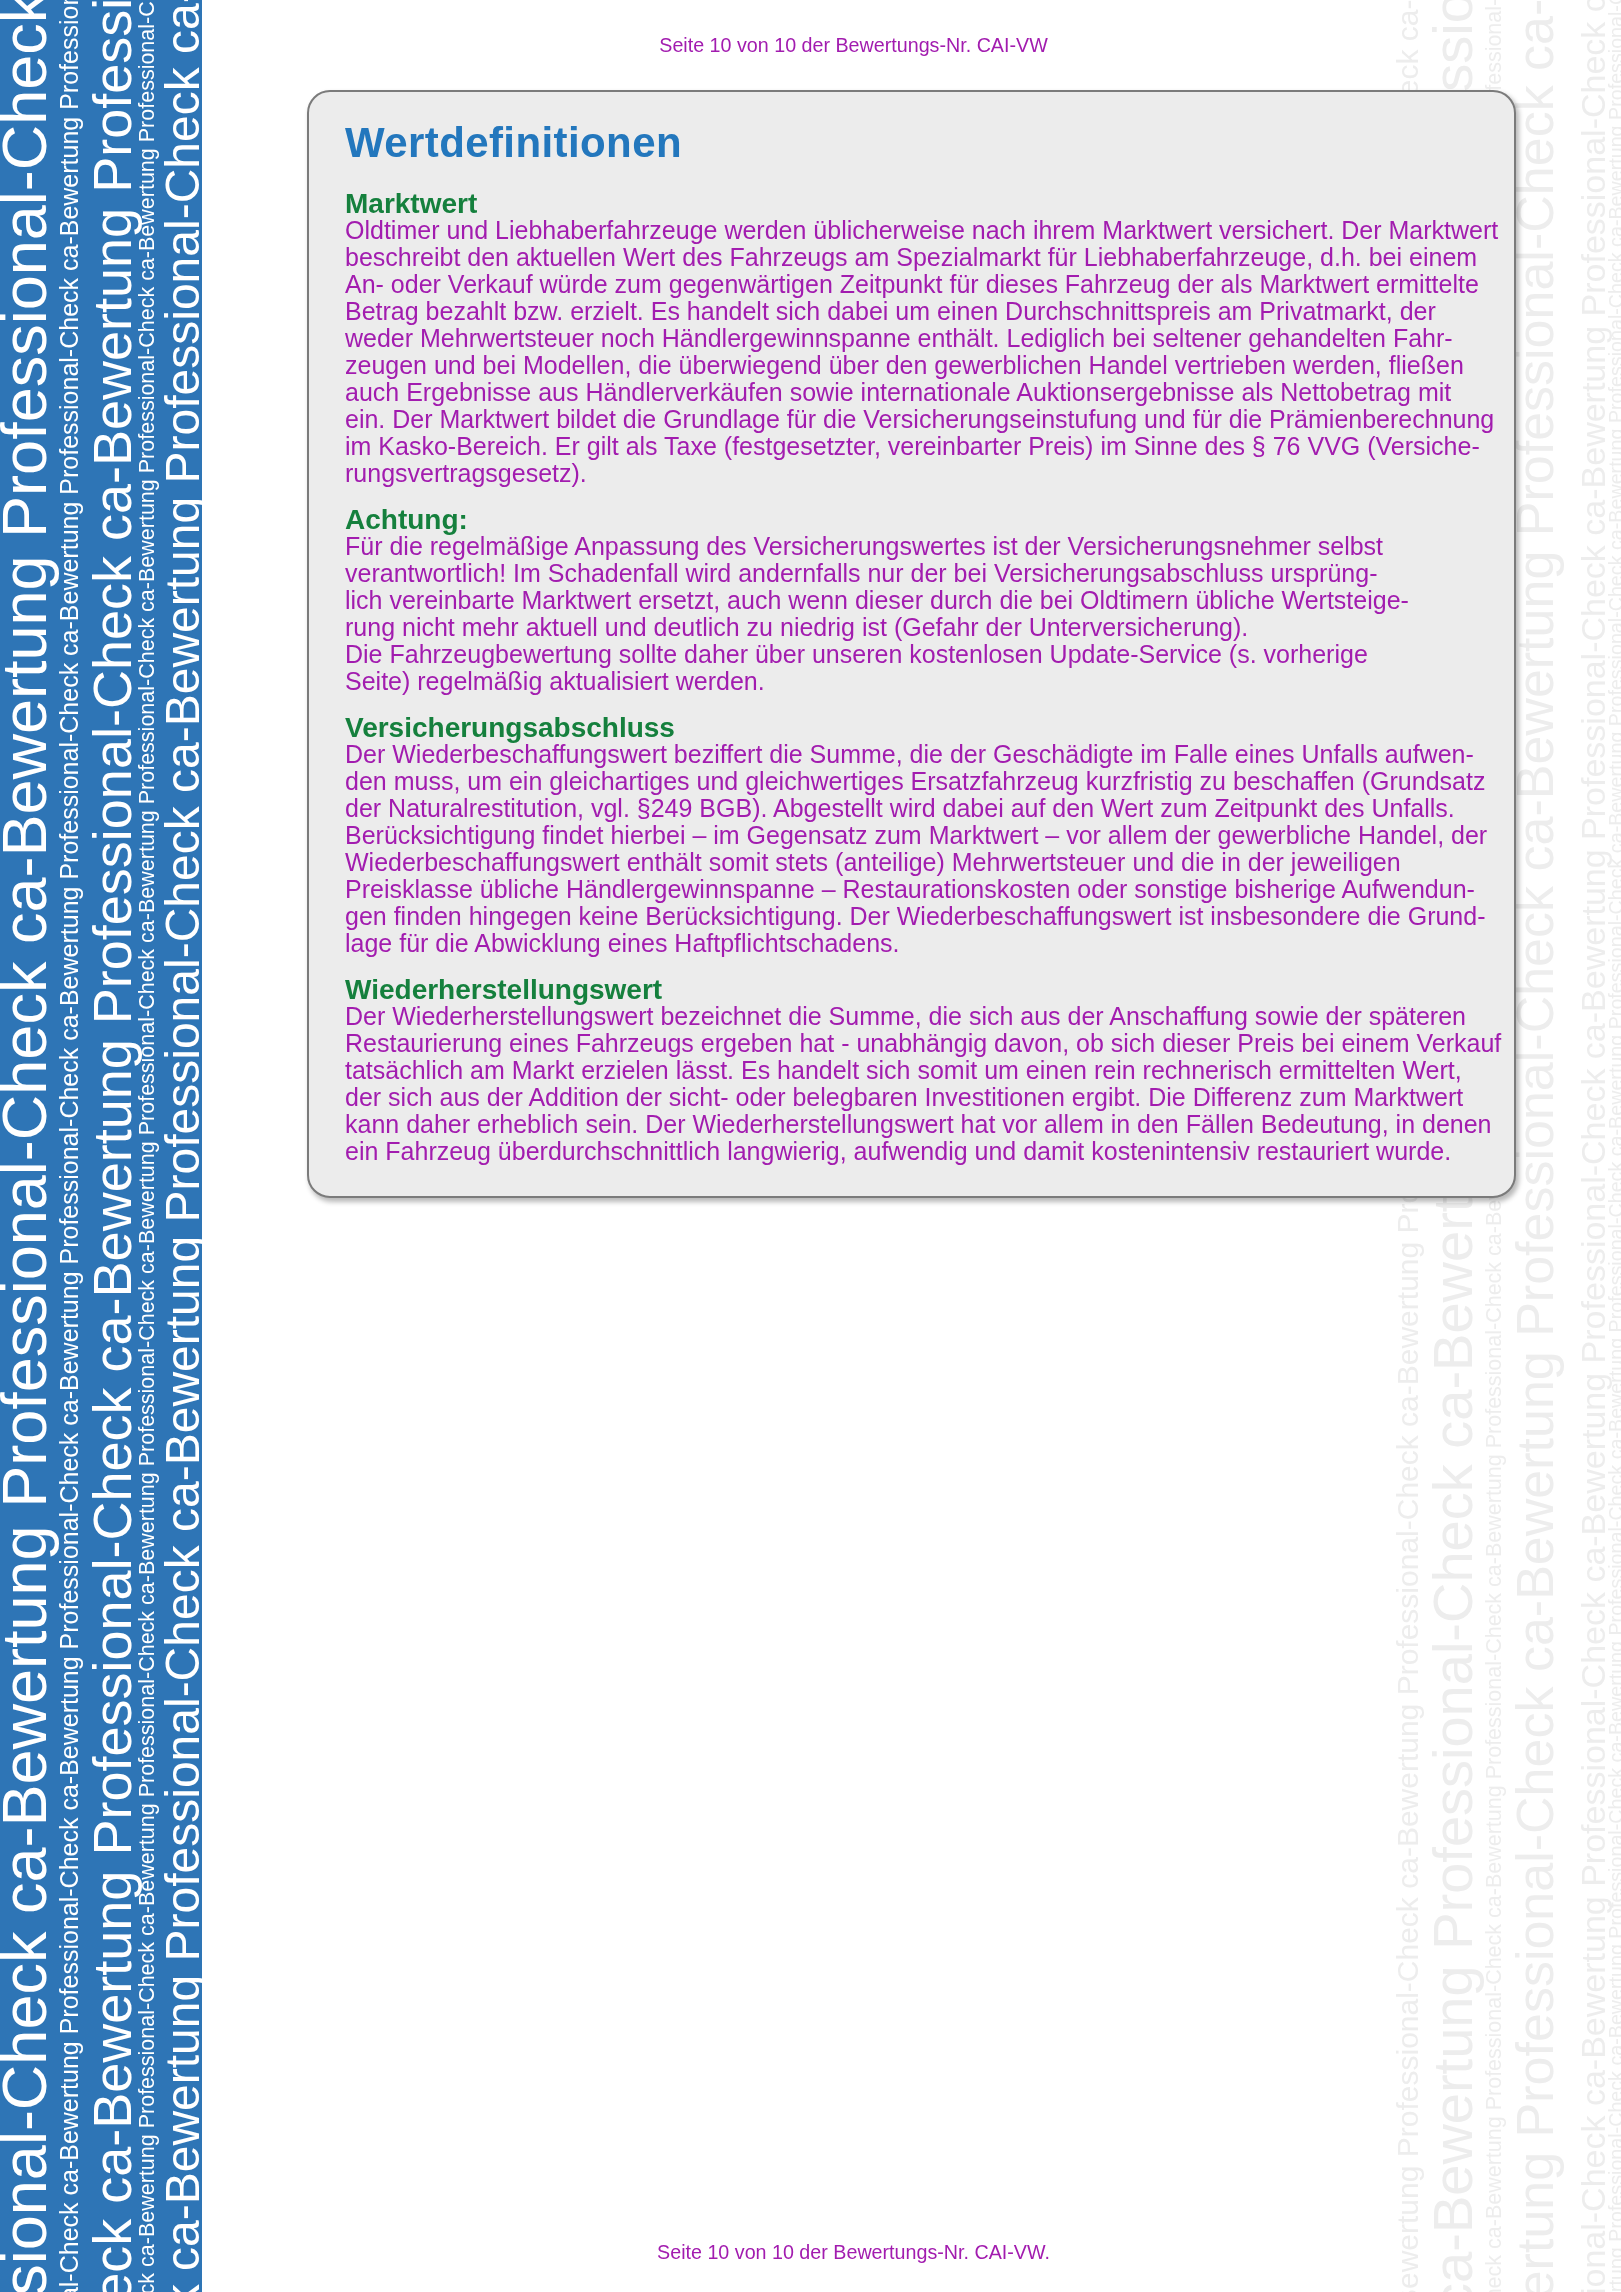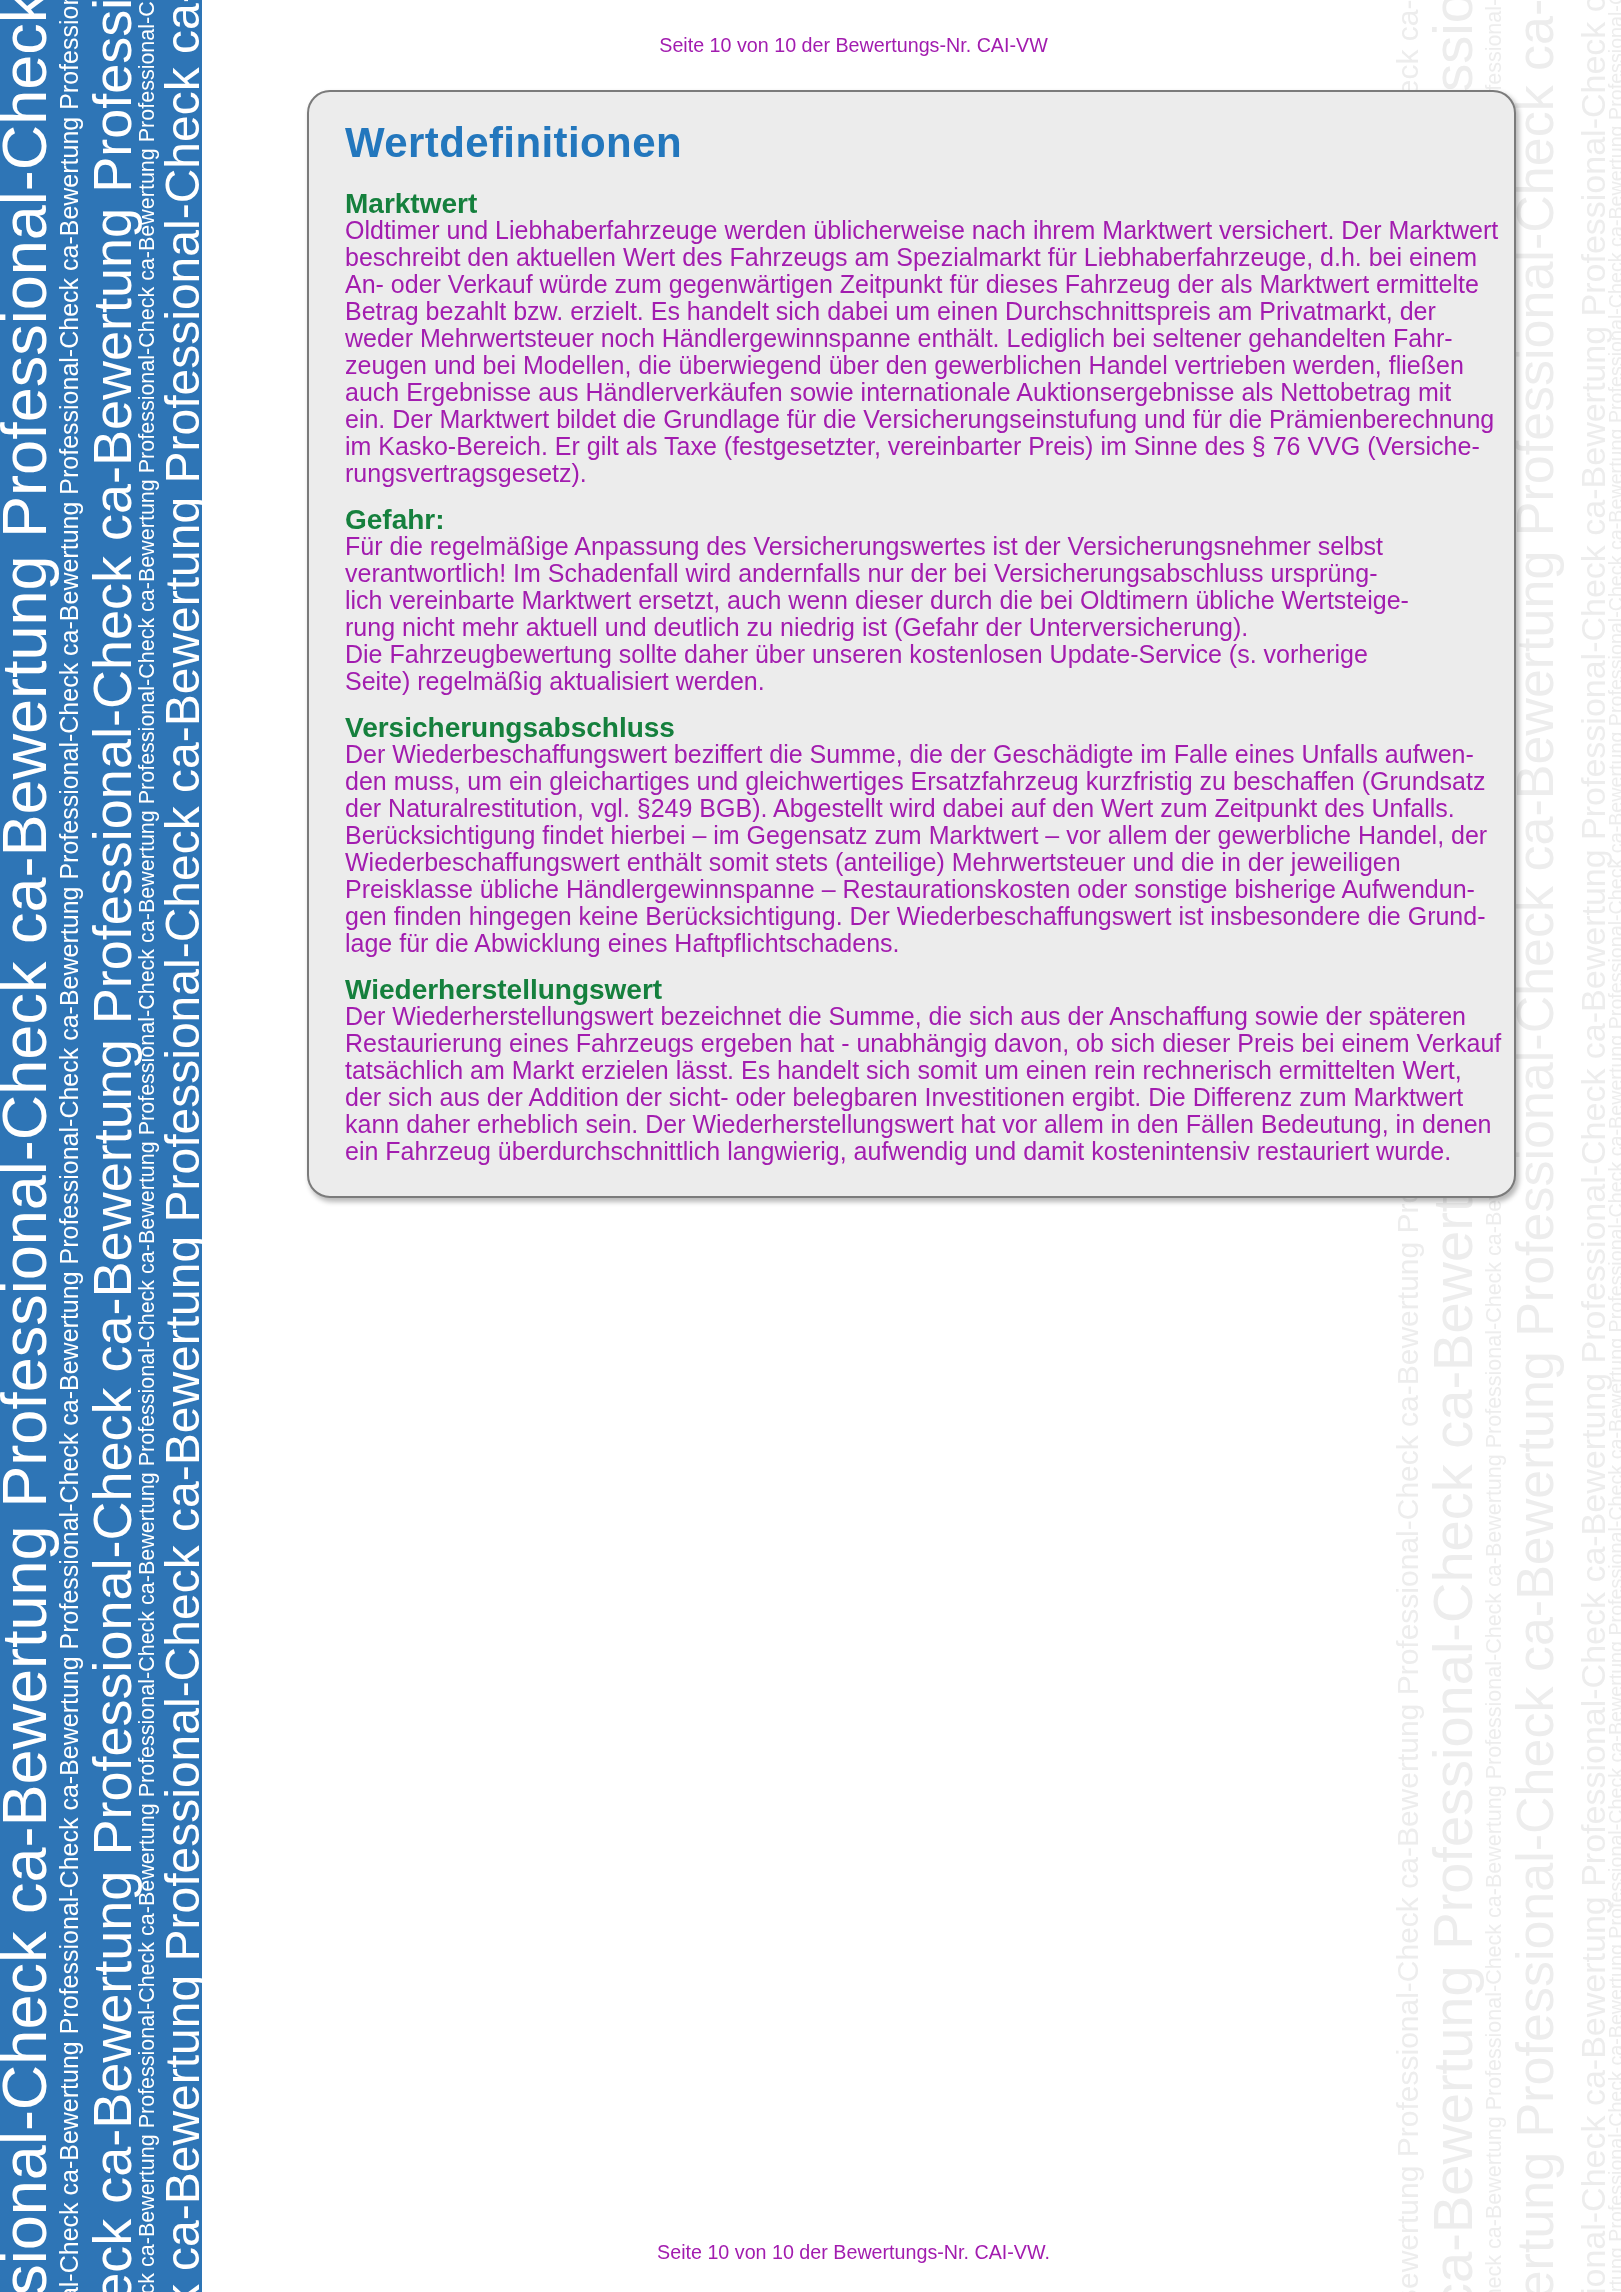--- a/index.html
+++ b/index.html
@@ -127,21 +127,21 @@
 Betrag bezahlt bzw. erzielt. Es handelt sich dabei um einen Durchschnittspreis am Privatmarkt, der
 weder Mehrwertsteuer noch Händlergewinnspanne enthält. Lediglich bei seltener gehandelten Fahr-
 zeugen und bei Modellen, die überwiegend über den gewerblichen Handel vertrieben werden, fließen
 auch Ergebnisse aus Händlerverkäufen sowie internationale Auktionsergebnisse als Nettobetrag mit
 ein. Der Marktwert bildet die Grundlage für die Versicherungseinstufung und für die Prämienberechnung
 im Kasko-Bereich. Er gilt als Taxe (festgesetzter, vereinbarter Preis) im Sinne des § 76 VVG (Versiche-
 rungsvertragsgesetz).</div>
     </div>
 
     <div class="doc-section">
-      <div class="section-heading">Gefahr:</div>
+      <div class="section-heading">Achtung:</div>
       <div class="section-body bold">Für die regelmäßige Anpassung des Versicherungswertes ist der Versicherungsnehmer selbst
 verantwortlich! Im Schadenfall wird andernfalls nur der bei Versicherungsabschluss ursprüng-
 lich vereinbarte Marktwert ersetzt, auch wenn dieser durch die bei Oldtimern übliche Wertsteige-
 rung nicht mehr aktuell und deutlich zu niedrig ist (Gefahr der Unterversicherung).
 Die Fahrzeugbewertung sollte daher über unseren kostenlosen Update-Service (s. vorherige
 Seite) regelmäßig aktualisiert werden.</div>
     </div>
 
     <div class="doc-section">
       <div class="section-heading">Versicherungsabschluss</div>

